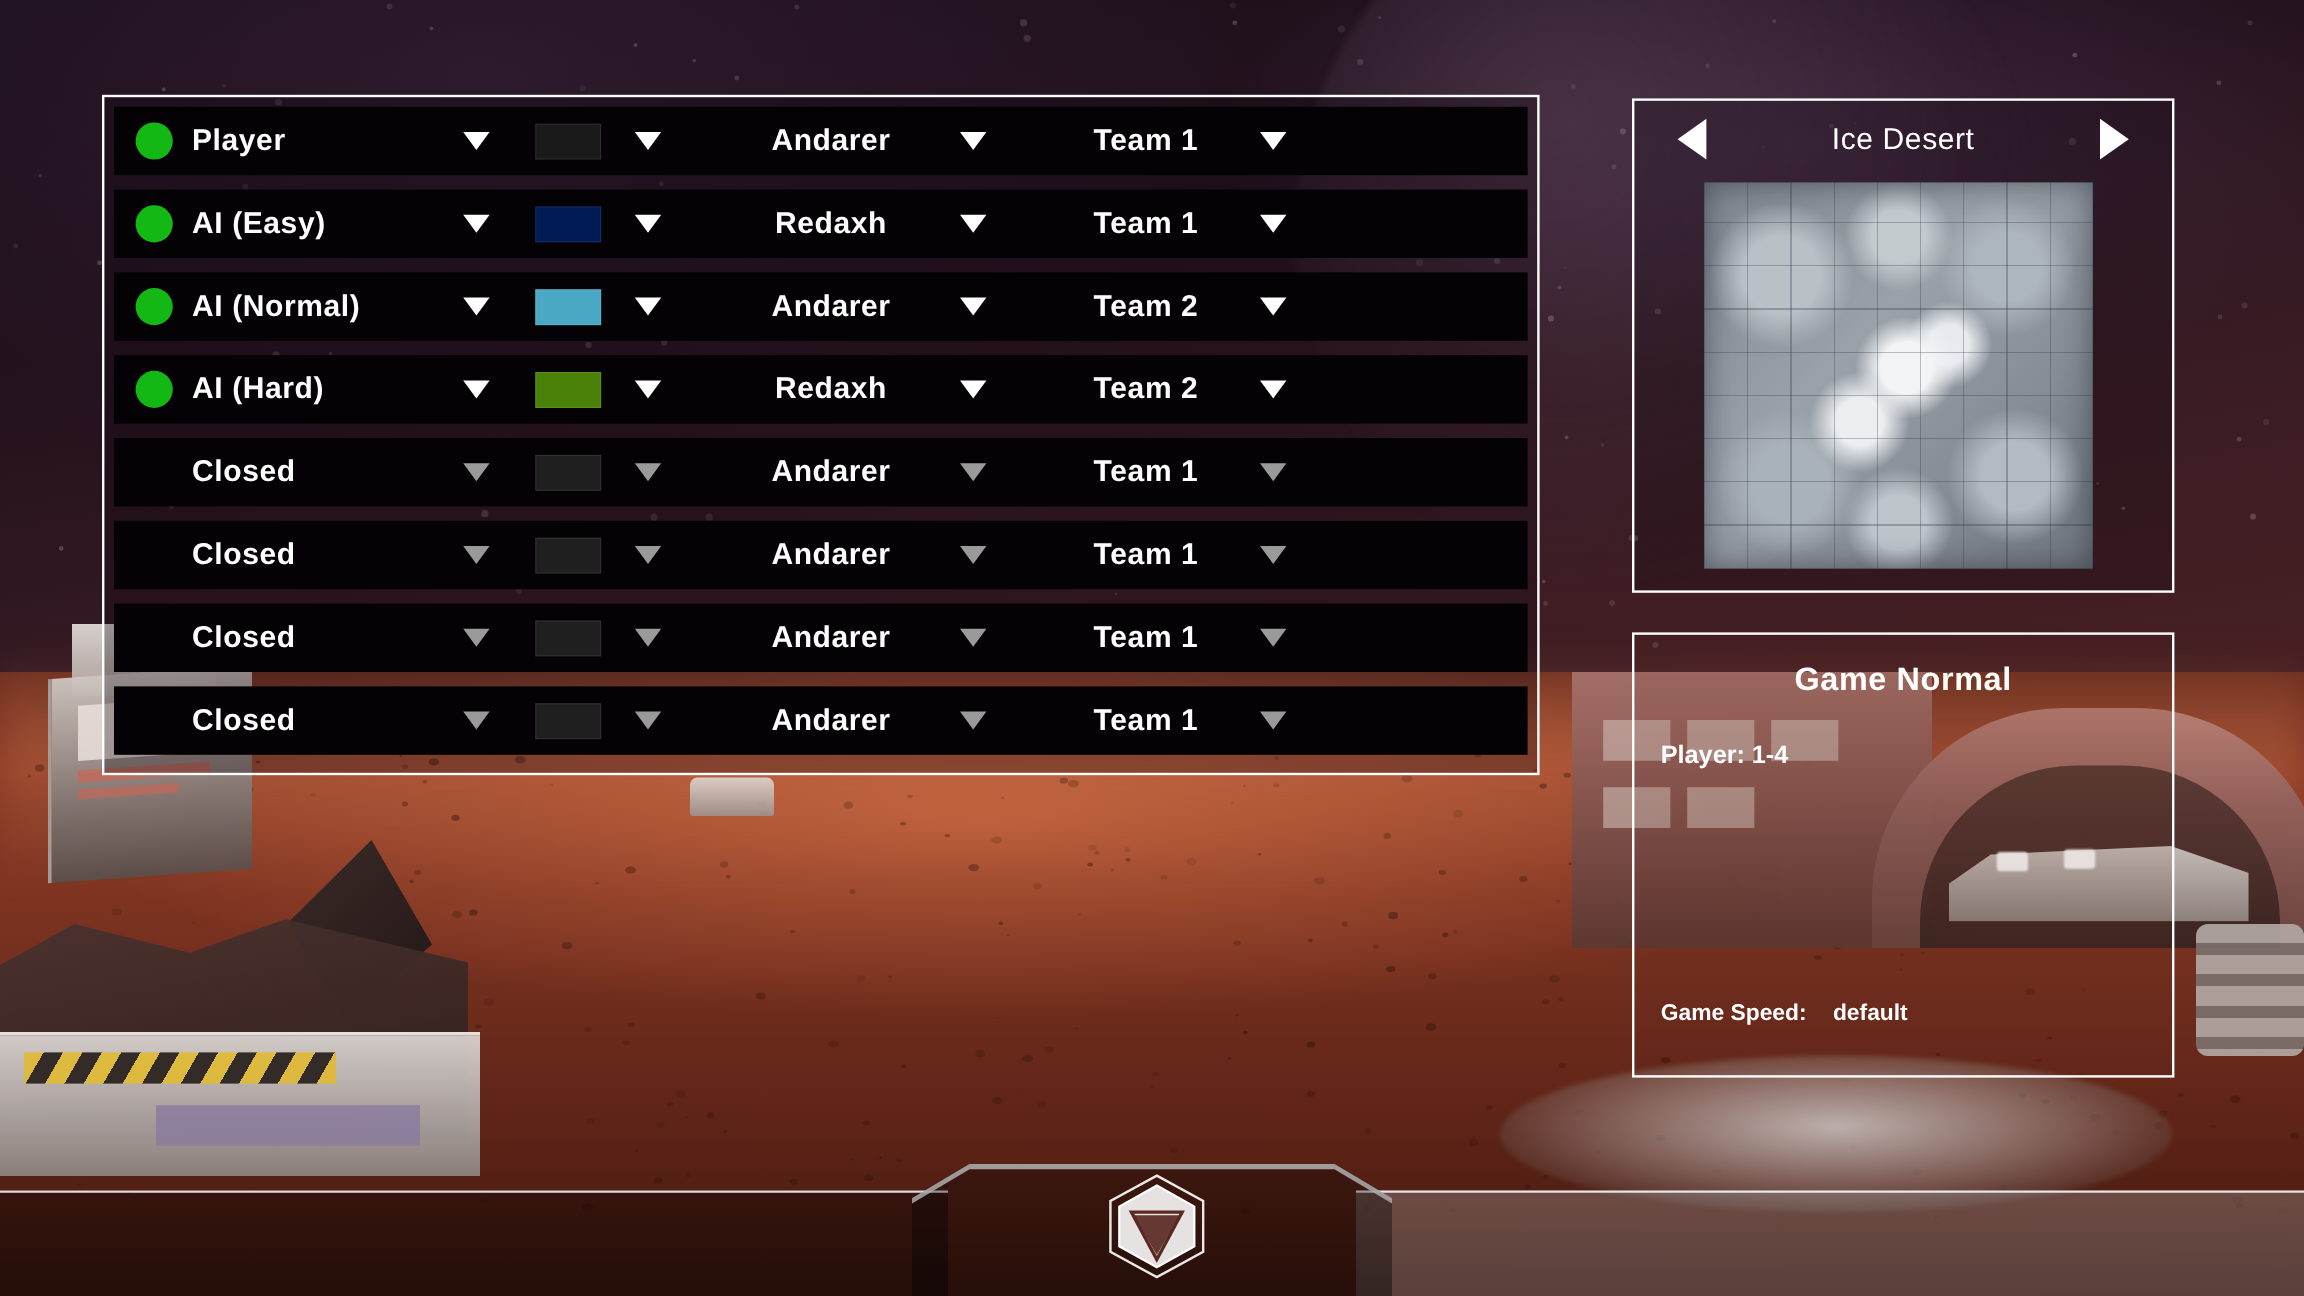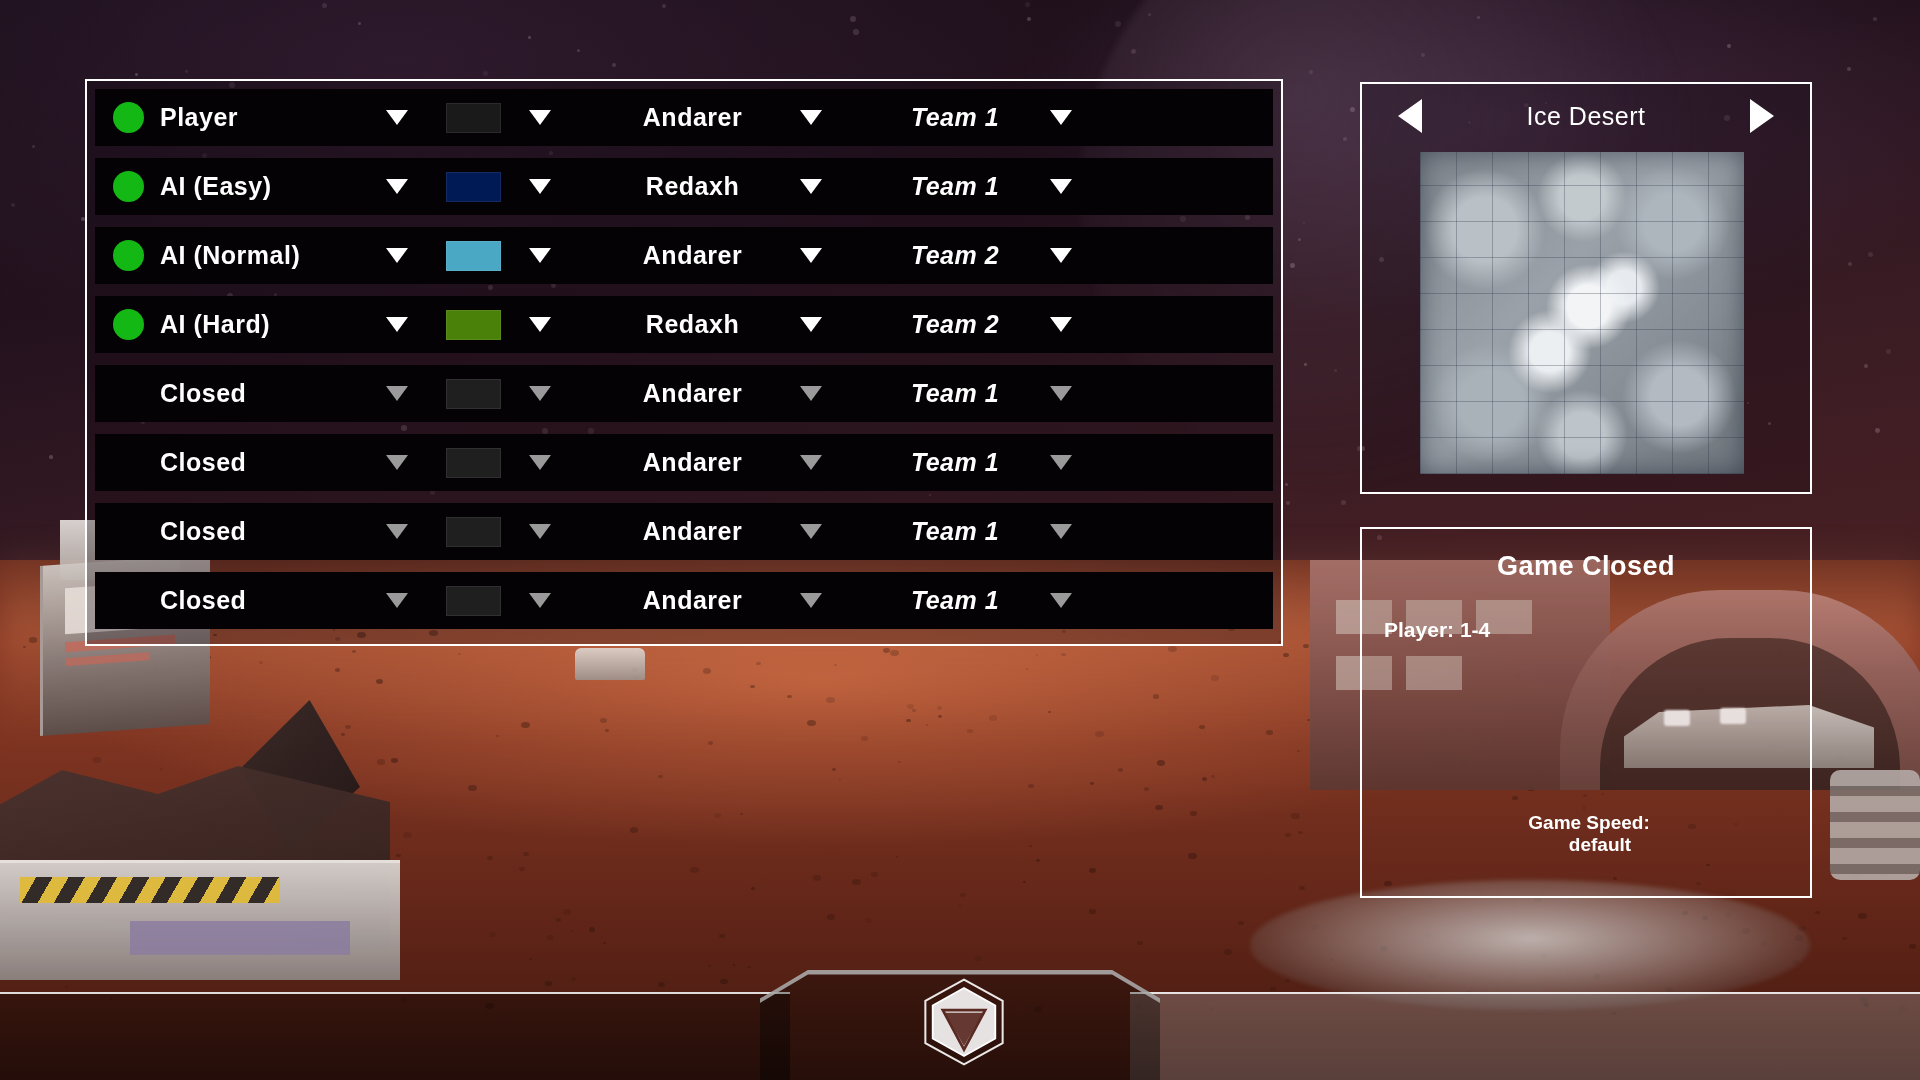--- a/index.html
+++ b/index.html
@@ -179,21 +179,21 @@
     border-right:11px solid transparent;
     border-top:15px solid #ffffff;
   }
   .caret.dim { border-top-color:#9a9a9a; }
 
   .color-swatch {
     width:55px; height:30px;
     border:1px solid rgba(255,255,255,.08);
   }
   .col-faction { width:215px; text-align:center; }
-  .col-team { width:190px; text-align:center;font-style:italic; }
+  .col-team { width:190px; text-align:center; }
 
   .cell { display:flex; align-items:center; }
   .gap-a { margin-left:26px; }
   .gap-b { margin-left:38px; }
   .gap-c { margin-left:28px; }
   .gap-d { margin-left:34px; }
   .gap-e { margin-left:38px; }
 
   
   #map-panel {
@@ -239,21 +239,21 @@
     background: rgba(90,40,30,.10);
   }
   .opt-title {
     color:#fff; font-size:27px; font-weight:bold; text-align:center;
     margin-top:22px; letter-spacing:.5px;
   }
   .opt-players {
     color:#fff; font-size:21px; font-weight:bold; margin:36px 0 0 22px;
   }
   .opt-bottom { position:absolute; left:22px; bottom:28px; width:410px; }
-  .opt-line { display:flex; align-items:center; margin-bottom:12px;flex-direction:column; }
+  .opt-line { display:flex; margin-bottom:12px; }
   .opt-key { color:#fff; font-size:19px; font-weight:bold; }
   .opt-val { color:#fff; font-size:19px; font-weight:bold; margin-left:22px; }
   .checkbox {
     width:27px; height:27px; background:#b4b4b4; margin-left:26px;
     display:flex; align-items:center; justify-content:center;
     color:#6e6e6e; font-size:16px; font-weight:bold;
   }
 
   
   #bottom-bar { position:absolute; left:0; bottom:0; width:1920px; height:110px; }
@@ -951,21 +951,21 @@
 <div id="map-panel">
   <div class="map-header">
     <div class="arrow-left"></div>
     <div class="map-title">Ice Desert</div>
     <div class="arrow-right"></div>
   </div>
   <div class="map-thumb"></div>
 </div>
 
 <div id="options-panel">
-  <div class="opt-title">Game Closed</div>
+  <div class="opt-title">Game Normal</div>
   <div class="opt-players">Player: 1-4</div>
   <div class="opt-bottom">
     <div class="opt-line">
       <span class="opt-key">Game Speed:</span>
       <span class="opt-val">default</span>
     </div>
   </div>
 </div>
 
 <div id="bottom-bar">

